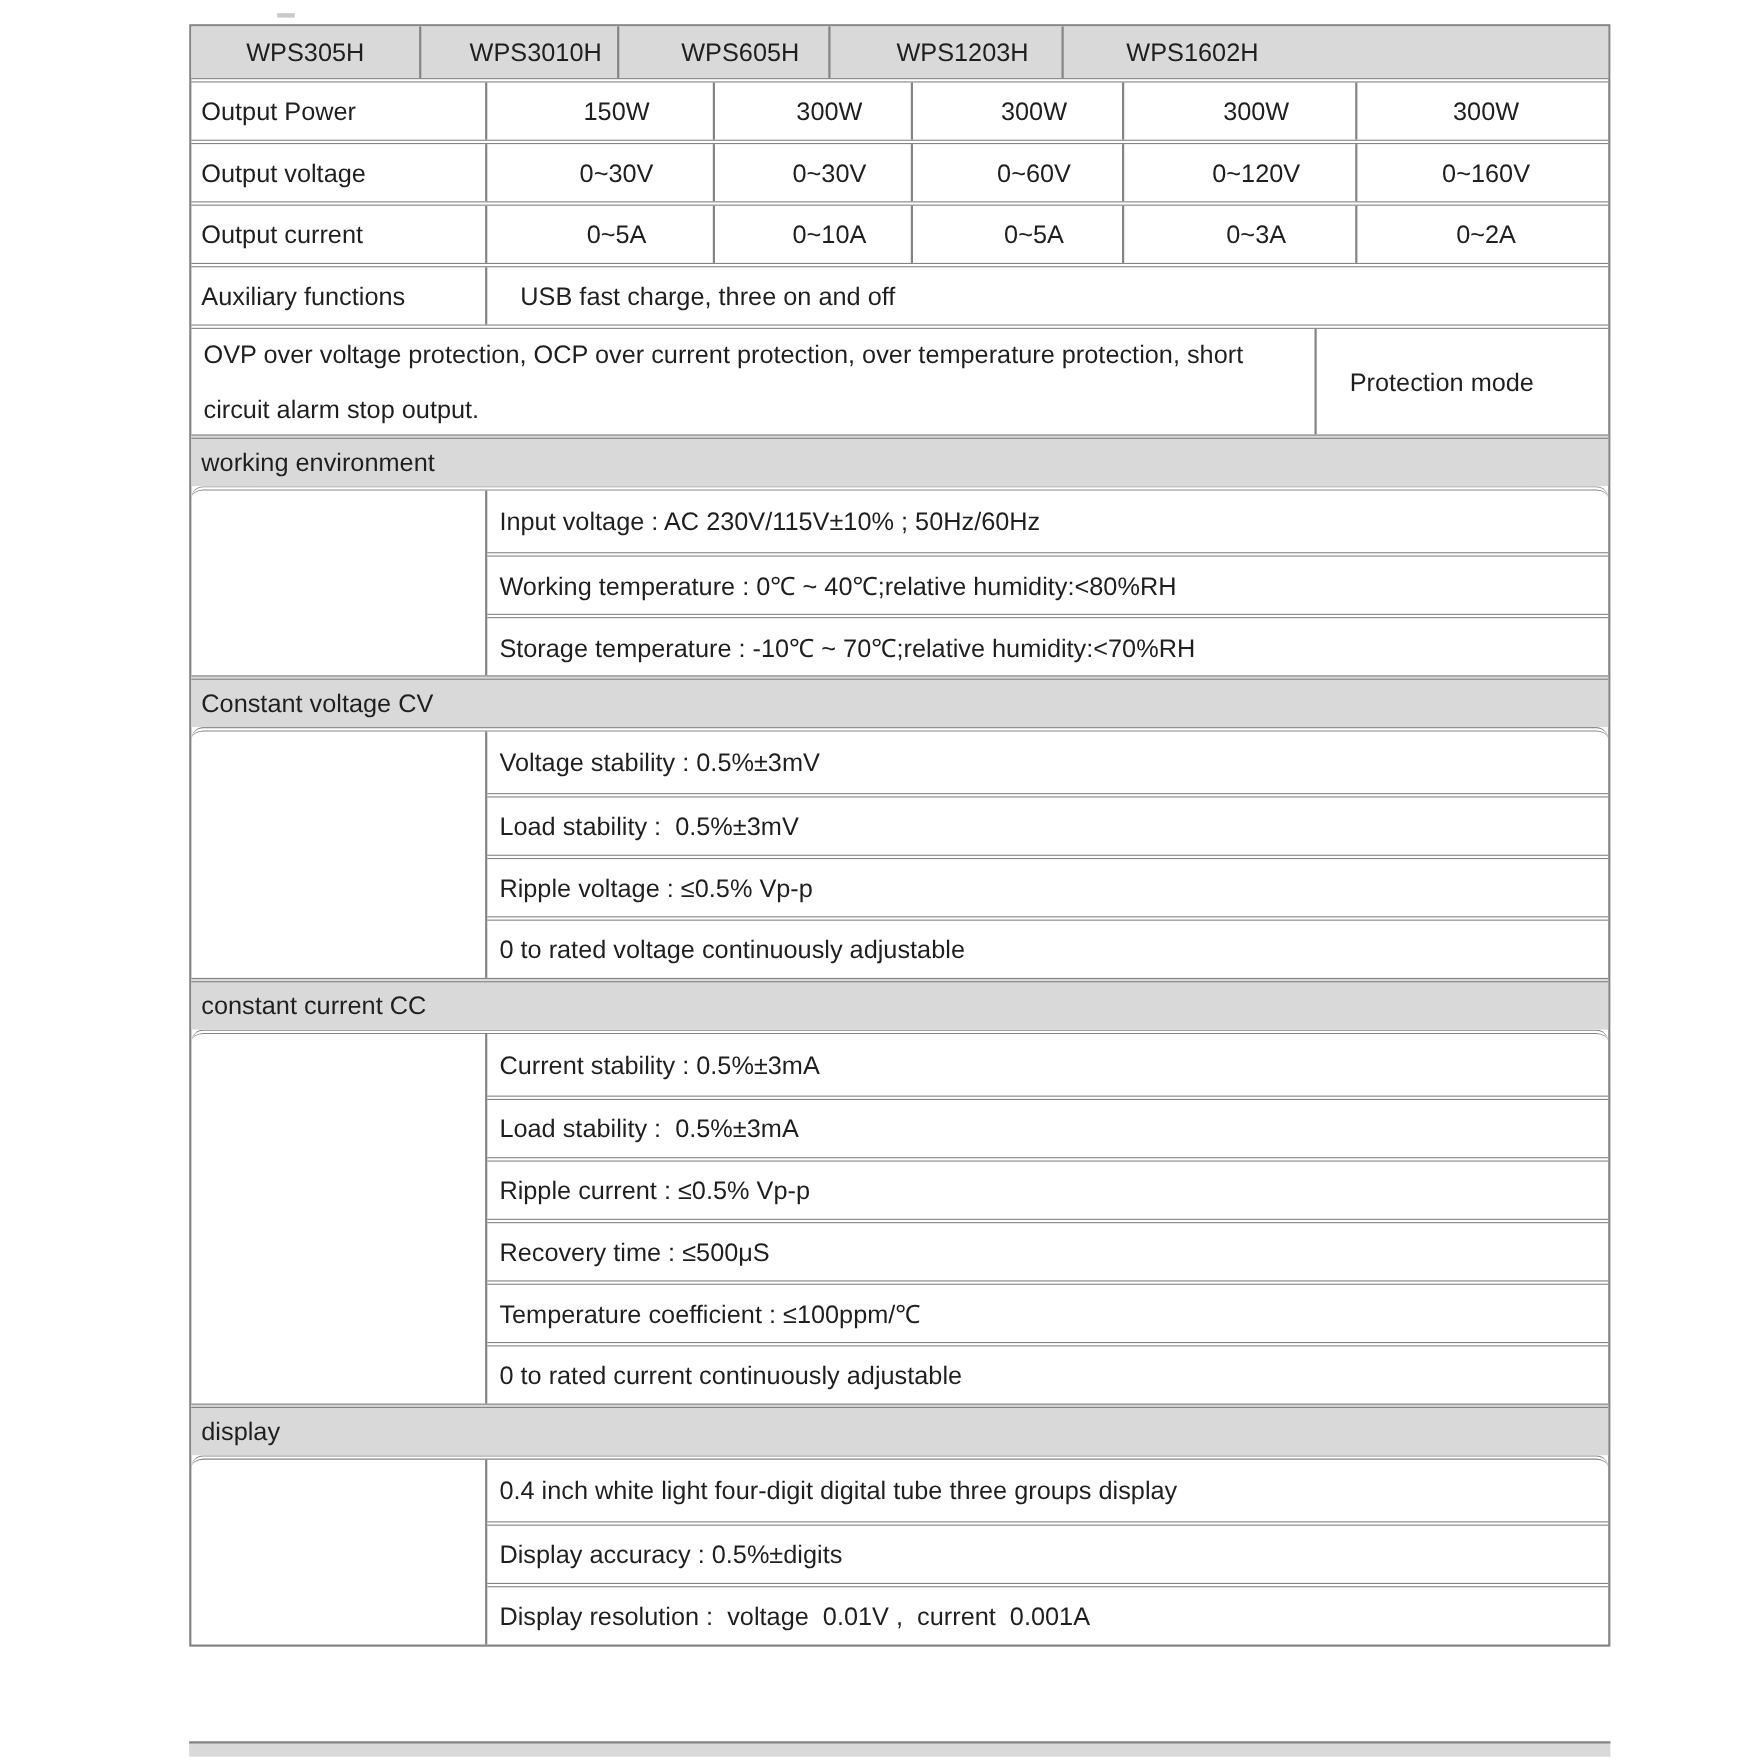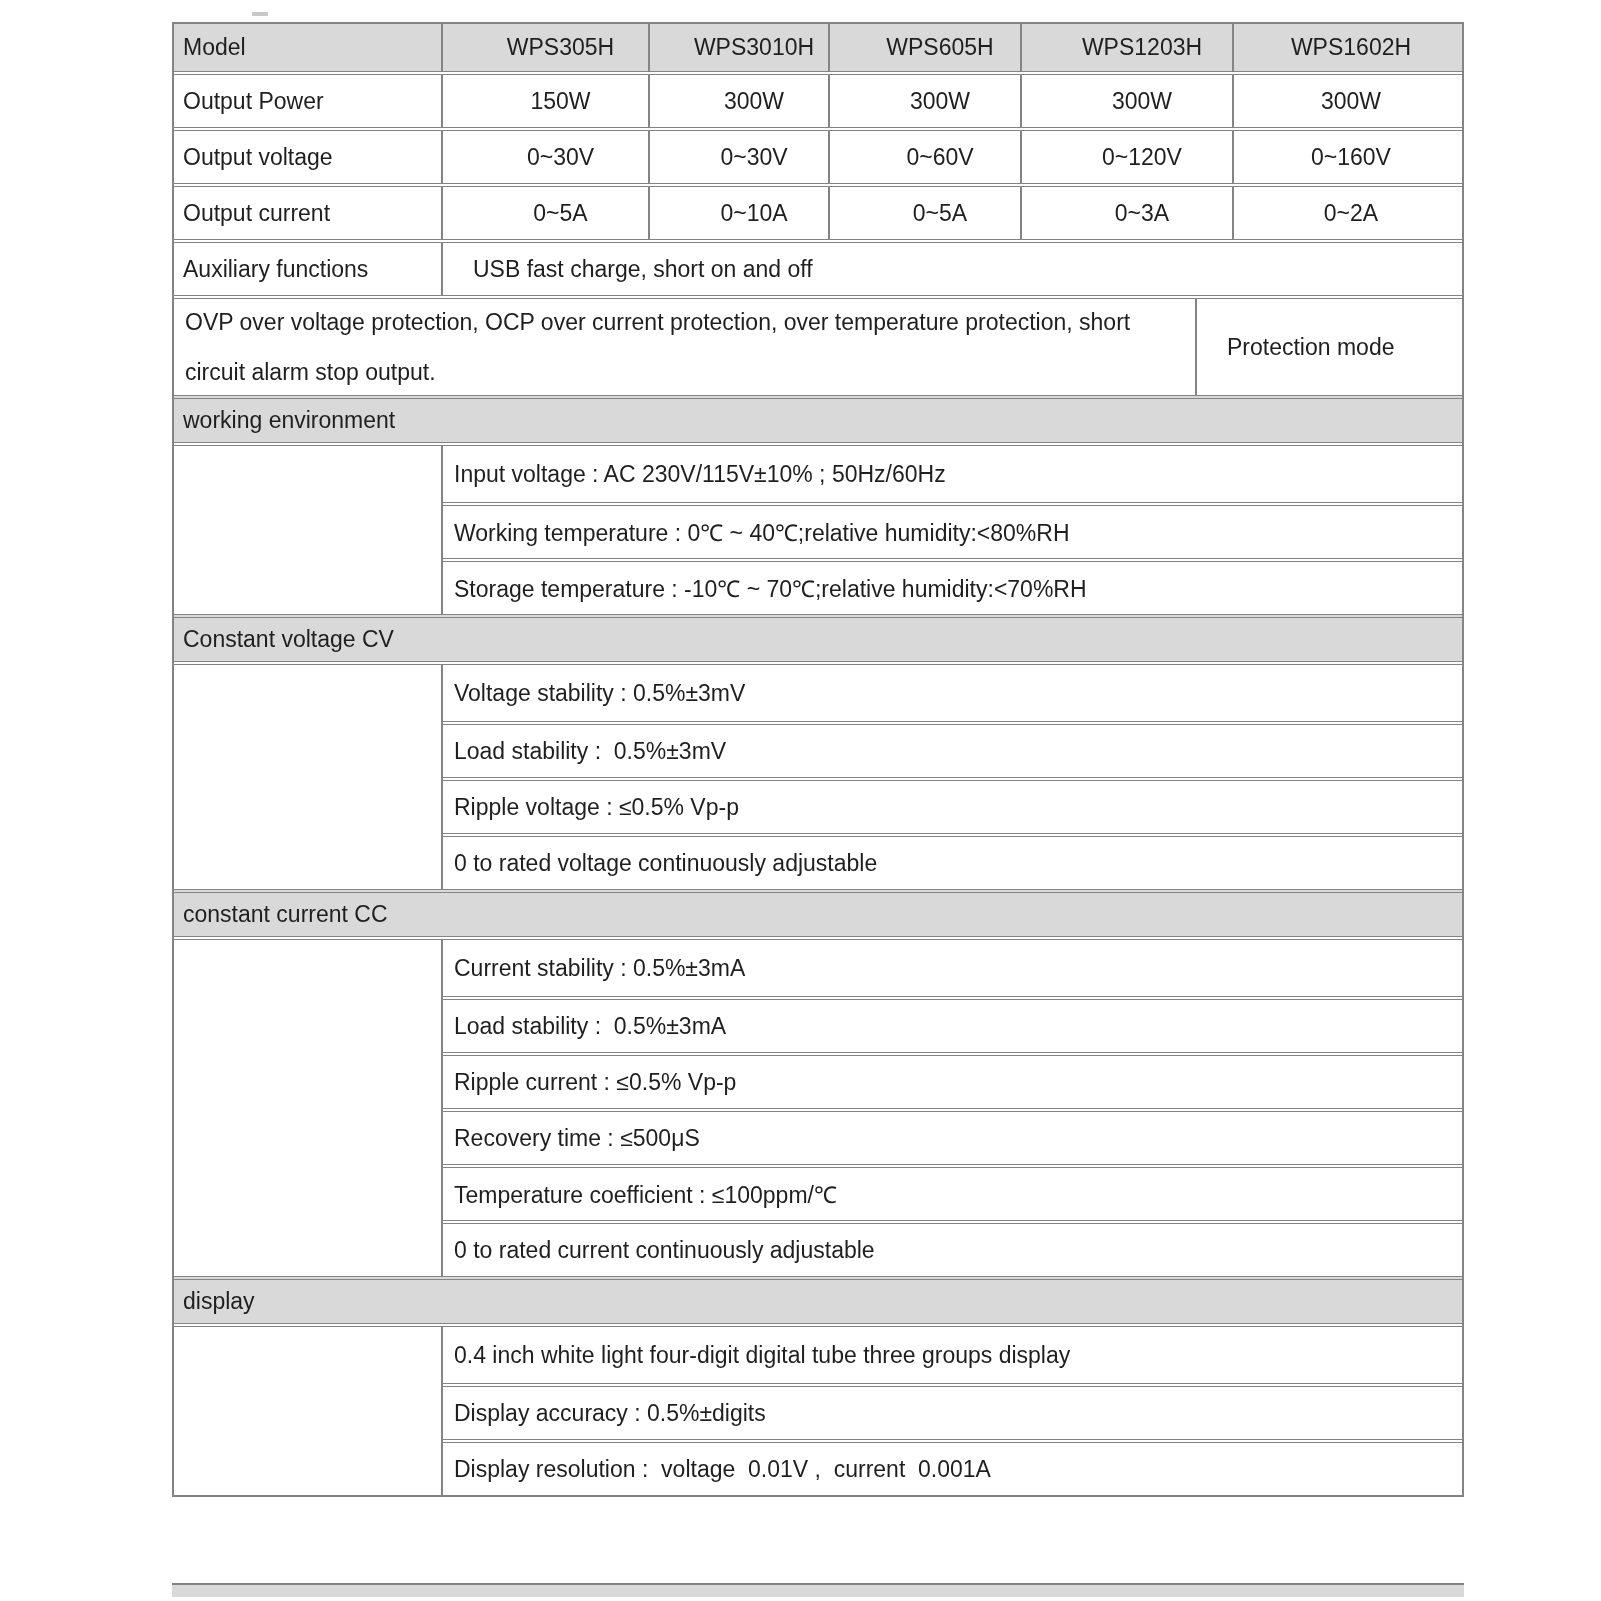--- a/index.html
+++ b/index.html
@@ -31,40 +31,39 @@
   .c1{width:207px;}
   .c2{width:180px;}
   .c3{width:192px;}
   .c4{width:212px;}
   .c5{width:206px;}
   .data-cell{justify-content:center;}
   .value-cell{flex:1;padding-left:11px;}
   .value-cell span{white-space:pre-wrap;}
   .wrap-text{max-width:950px;line-height:50px;}
   .section-header{background:var(--gray);padding-left:9px;display:flex;align-items:center;}
-  .section-body{display:flex;align-items:center;}
+  .section-body{display:flex;align-items:center;border-radius:11px;}
   .left-col{width:267px;}
   .sub-rows{flex:1;border-left:2px solid var(--border);display:flex;flex-direction:column;}
   .sub-row{height:56px;display:flex;align-items:center;padding-left:11px;}
   .sub-row span{white-space:pre-wrap;}
   .sub-row + .sub-row{border-top:4px double var(--border);}
   .cutoff-strip{
     position:absolute;left:172px;top:1583px;width:1292px;height:14px;
     background:var(--gray);border-top:2px solid var(--border);
   }
 </style>
 </head>
 <body>
 
 <div class="artifact"></div>
 
 <div class="spec-table">
 
   <div class="row header-row h47">
-    <div class="cell label-cell">Model</div>
     <div class="cell data-cell c1">WPS305H</div>
     <div class="cell data-cell c2">WPS3010H</div>
     <div class="cell data-cell c3">WPS605H</div>
     <div class="cell data-cell c4">WPS1203H</div>
     <div class="cell data-cell c5">WPS1602H</div>
   </div>
 
   <div class="row h56">
     <div class="cell label-cell">Output Power</div>
     <div class="cell data-cell c1">150W</div>
@@ -88,21 +87,21 @@
     <div class="cell data-cell c1">0~5A</div>
     <div class="cell data-cell c2">0~10A</div>
     <div class="cell data-cell c3">0~5A</div>
     <div class="cell data-cell c4">0~3A</div>
     <div class="cell data-cell c5">0~2A</div>
   </div>
 
   <div class="row h56">
     <div class="cell label-cell">Auxiliary functions</div>
     <div class="cell value-cell">
-      <span>USB fast charge, short on and off</span>
+      <span>USB fast charge, three on and off</span>
     </div>
   </div>
 
   <div class="row h100">
     <div class="cell value-cell">
       <span class="wrap-text">OVP over voltage protection, OCP over current protection, over temperature protection, short circuit alarm stop output.</span>
     </div>
     <div class="cell label-cell">Protection mode</div>
   </div>
 

